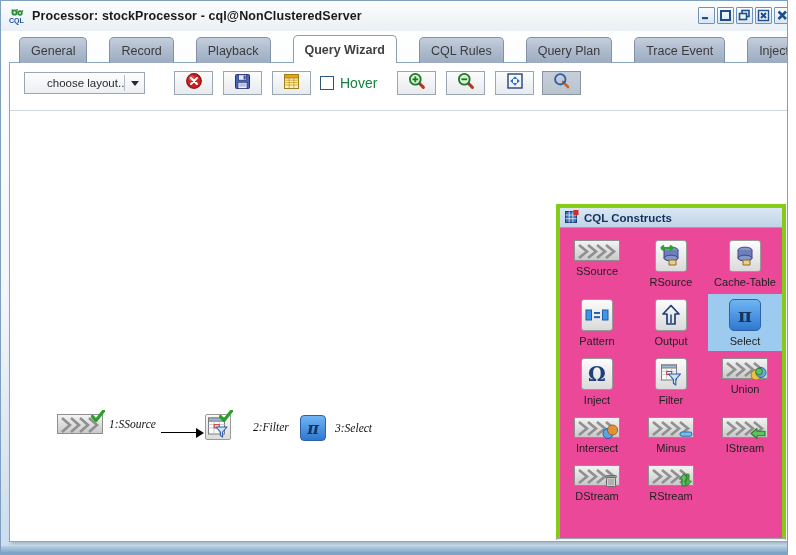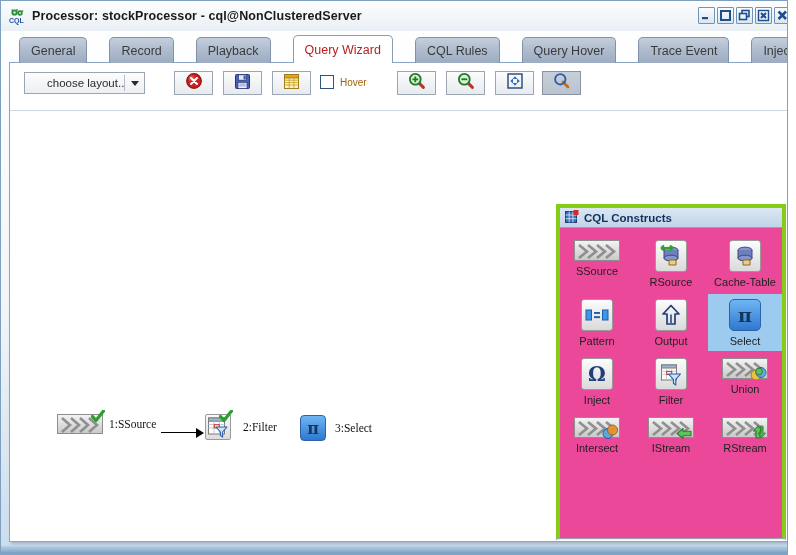--- a/index.html
+++ b/index.html
@@ -56,21 +56,21 @@
     display:flex;align-items:center;justify-content:center;
     font-size:12.5px; color:#3b3b3b;
     background:linear-gradient(180deg,#c4cedd 0%,#aebbcd 50%,#9dacc2 100%);
     border:1px solid #8192a8;
     border-bottom:none;
     border-radius:5px 5px 0 0;
     margin-right:2px;
     cursor:pointer; white-space:nowrap;
   }
   .tab.active{
-    background:#ffffff; color:#b91c1c; font-weight:normal;
+    background:#ffffff; color:#404040; font-weight:bold;
     border-color:#8a9db3; height:28px;
     position:relative; z-index:6;
   }
 
   
   .content{
     position:absolute; left:8px; top:61px;
     width:780px; height:480px;
     background:#ffffff;
     border:1px solid #8aa6c0;
@@ -112,21 +112,21 @@
     border-color:#8a95a3;
   }
 
   .hoverbox{
     position:absolute; left:310px; top:12px;
     display:flex;align-items:center;gap:6px; cursor:pointer;
   }
   .chk{
     width:14px;height:14px;border:1px solid #30557d;background:#fff;
   }
-  .hoverbox span{ font-size:10px; color:#a16207; }
+  .hoverbox span{ font-size:14px; color:#15803d; }
 
   .zoomlabel{
     position:absolute; left:576px; top:81px;
     font-size:11.5px; color:#1c1c1c;
   }
   .zoommin{ position:absolute; left:629px; top:81px; font-size:11.5px; color:#1c1c1c;}
   .zoommax{ position:absolute; left:745px; top:81px; font-size:11.5px; color:#1c1c1c;}
   .slider{
     position:absolute; left:634px; top:95px; width:137px; height:20px;
   }
@@ -138,21 +138,21 @@
   }
   .thumbwrap{ position:absolute; left:40px; top:5px; width:18px;height:15px; }
 
   
   .canvas{
     position:absolute; left:0; top:48px; width:778px; height:429px;
     background:#ffffff; overflow:hidden;
   }
 
   
-  .node{ position:absolute; display:flex; align-items:center; }
+  .node{ position:absolute; display:flex; align-items:center;font-style:italic; }
   .node-label{ font-size:11.5px; color:#111; font-family:"Liberation Serif", serif; white-space:nowrap; }
 
   .chev-icon{
     width:46px;height:20px;
     background:linear-gradient(180deg,#f3f3f3,#c9c9c9);
     border:1px solid #8e8e8e;
     position:relative; flex:0 0 auto;
   }
   .edge{
     position:absolute; height:1px; background:#000;
@@ -310,21 +310,21 @@
     <div class="tab">
         <span>Playback</span>
       </div>
     <div class="tab active">
         <span>Query Wizard</span>
       </div>
     <div class="tab">
         <span>CQL Rules</span>
       </div>
     <div class="tab">
-        <span>Query Hover</span>
+        <span>Query Plan</span>
       </div>
     <div class="tab">
         <span>Trace Event</span>
       </div>
     <div class="tab">
         <span>Inject Event</span>
       </div>
   </div>
 
   <div class="content">
@@ -477,21 +477,21 @@
               <line x1="8" y1="6.2" x2="8" y2="19"></line>
               <line x1="13.3" y1="6.2" x2="13.3" y2="19"></line>
             </g>
             <rect x="8.2" y="9.7" width="5" height="3.1" fill="none" stroke="#d63b2a" stroke-width="1.1"></rect>
             <path d="M10 12 L21 12 L16.6 17 L16.6 22 L14.4 20.4 L14.4 17 Z" fill="#cfe3f7" stroke="#2a5ca8" stroke-width="1.1" stroke-linejoin="round"></path>
           </svg>
           <svg width="14" height="13" viewBox="0 0 14 13" style="position:absolute;right:-3px;top:-5px">
             <path d="M1.5 6.5 L5 10.5 L12.5 1" stroke="#2aa02a" stroke-width="3.2" fill="none" stroke-linecap="round" stroke-linejoin="round"></path>
           </svg>
         </div>
-        <span class="node-label" style="margin-left:12px">2:Filter</span>
+        <span class="node-label" style="margin-left:22px">2:Filter</span>
       </div>
 
       <div class="node" style="left:290px; top:304px;">
         <div class="select-node-icon">π</div>
         <span class="node-label" style="margin-left:9px">3:Select</span>
       </div>
 
       <div class="cqlpanel">
         <div class="cqlheader">
           <span>
@@ -632,46 +632,80 @@
                     <polyline points="22,4 30,10.5 22,17"></polyline>
                       <polyline points="31,4 39,10.5 31,17"></polyline>
                   </g>
                   <circle cx="33" cy="15.5" r="5" fill="#59a6e0" stroke="#1f5f96"></circle>
                   <circle cx="37.5" cy="12" r="5" fill="#e8902f" stroke="#9c5a10" opacity=".92"></circle>
                 </svg>
               </span>
               <span class="cap">Intersect</span>
             </div>
 
-
             <div class="cell">
               <span class="ic-chev">
                 <svg width="46" height="21" viewBox="0 0 46 21">
                   <g fill="none" stroke="#8f8f8f" stroke-width="2.6">
                     <polyline points="4,4 12,10.5 4,17"></polyline>
                       <polyline points="13,4 21,10.5 13,17"></polyline>
                     <polyline points="22,4 30,10.5 22,17"></polyline>
                       <polyline points="31,4 39,10.5 31,17"></polyline>
                   </g>
-                  <path d="M28 15.5 L34 10.5 v2.8 h8 v4.4 h-8 v2.8 Z" fill="#5fc25f" stroke="#2a7a2a" stroke-width="1.1" stroke-linejoin="round"></path>
-                </svg>
-              </span>
-              <span class="cap">IStream</span>
-            </div>
-
+                  <rect x="31" y="14" width="12" height="4.2" rx="2.1" fill="#79bce8" stroke="#2a6ea8"></rect>
+                </svg>
+              </span>
+              <span class="cap">Minus</span>
+            </div>
 
             <div class="cell">
               <span class="ic-chev">
                 <svg width="46" height="21" viewBox="0 0 46 21">
                   <g fill="none" stroke="#8f8f8f" stroke-width="2.6">
                     <polyline points="4,4 12,10.5 4,17"></polyline>
                       <polyline points="13,4 21,10.5 13,17"></polyline>
                     <polyline points="22,4 30,10.5 22,17"></polyline>
                       <polyline points="31,4 39,10.5 31,17"></polyline>
                   </g>
+                  <path d="M28 15.5 L34 10.5 v2.8 h8 v4.4 h-8 v2.8 Z" fill="#5fc25f" stroke="#2a7a2a" stroke-width="1.1" stroke-linejoin="round"></path>
+                </svg>
+              </span>
+              <span class="cap">IStream</span>
+            </div>
+
+            <div class="cell">
+              <span class="ic-chev">
+                <svg width="46" height="21" viewBox="0 0 46 21">
+                  <g fill="none" stroke="#8f8f8f" stroke-width="2.6">
+                    <polyline points="4,4 12,10.5 4,17"></polyline>
+                      <polyline points="13,4 21,10.5 13,17"></polyline>
+                    <polyline points="22,4 30,10.5 22,17"></polyline>
+                      <polyline points="31,4 39,10.5 31,17"></polyline>
+                  </g>
+                  <rect x="31.5" y="11.5" width="9" height="9" rx="1" fill="#cfcfcf" stroke="#6a6a6a"></rect>
+                  <rect x="30.5" y="9.6" width="11" height="2" rx="1" fill="#9a9a9a" stroke="#6a6a6a"></rect>
+                  <g stroke="#8a8a8a" stroke-width=".9">
+                    <line x1="34" y1="13" x2="34" y2="19"></line>
+                    <line x1="36" y1="13" x2="36" y2="19"></line>
+                    <line x1="38" y1="13" x2="38" y2="19"></line>
+                  </g>
+                </svg>
+              </span>
+              <span class="cap">DStream</span>
+            </div>
+
+            <div class="cell">
+              <span class="ic-chev">
+                <svg width="46" height="21" viewBox="0 0 46 21">
+                  <g fill="none" stroke="#8f8f8f" stroke-width="2.6">
+                    <polyline points="4,4 12,10.5 4,17"></polyline>
+                      <polyline points="13,4 21,10.5 13,17"></polyline>
+                    <polyline points="22,4 30,10.5 22,17"></polyline>
+                      <polyline points="31,4 39,10.5 31,17"></polyline>
+                  </g>
                   <path d="M33 20 L33 13 L30.5 13 L35 8 L39.5 13 L37 13 L37 20 Z" fill="#5fc25f" stroke="#2a7a2a" stroke-width="1.1" stroke-linejoin="round"></path>
                   <path d="M40 8 L40 15 L42.5 15 L38.5 20 L35 15 h2.5 V8 Z" fill="#3faa3f" stroke="#2a7a2a" stroke-width=".9" opacity=".85"></path>
                 </svg>
               </span>
               <span class="cap">RStream</span>
             </div>
 
           </div>
         </div>
       </div>

